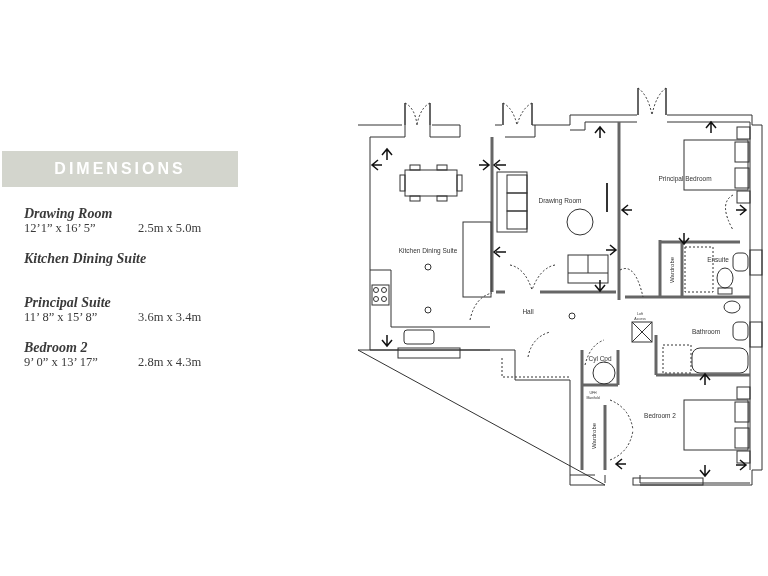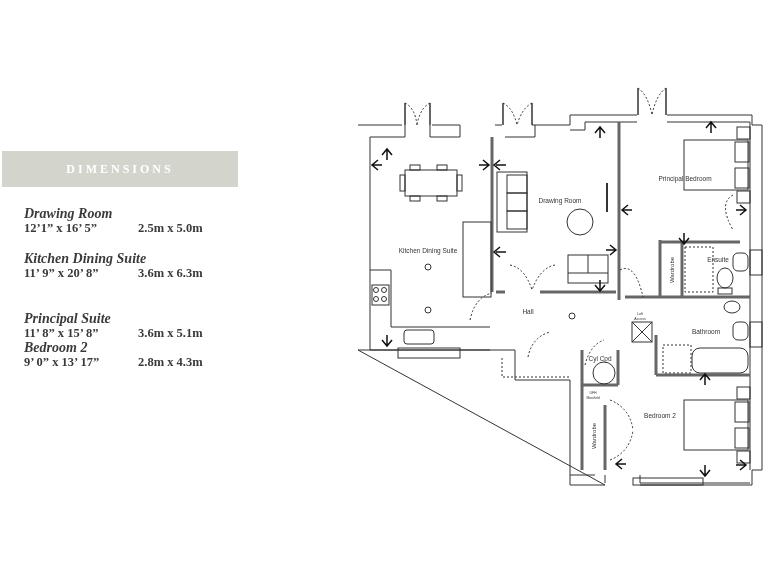--- a/index.html
+++ b/index.html
@@ -1,51 +1,47 @@
 <!DOCTYPE html>
 <html><head>
 <meta charset="utf-8">
 <style>
   html, body { margin:0; padding:0; background:#ffffff; }
   body { width:768px; height:576px; position:relative; overflow:hidden; font-family:"Liberation Serif", serif; }
   .dim-header { position:absolute; left:2px; top:151px; width:236px; height:36px; background:#d3d5cd; display:flex; align-items:center; justify-content:center; }
-  .dim-header span { color:#ffffff; font-family:Liberation Serif, serif; font-weight:bold; font-size:12px; letter-spacing:3px; }
+  .dim-header span { color:#ffffff; font-family:Liberation Sans, sans-serif; font-weight:bold; font-size:16px; letter-spacing:3px; }
   .room-entry { position:absolute; left:24px; width:220px; color:#3a3a3a; }
   .room-name { font-style:italic; font-weight:bold; font-size:14px; line-height:15px; }
-  .room-dims { font-size:12.5px; line-height:15px; display:flex;font-weight:bold; }
+  .room-dims { font-size:12.5px; line-height:15px; display:flex; }
   .room-dims .imp { width:114px; }
   .plan { position:absolute; left:0; top:0; }
   .plan text { font-family:"Liberation Sans", sans-serif; fill:#333; }
 </style>
 </head>
 <body>
 
 <div class="dim-header">
   <span>DIMENSIONS</span>
 </div>
 
 <div class="room-entry" style="top:206px;">
   <div class="room-name">Drawing Room</div>
   <div class="room-dims">
       <span class="imp">12’1” x 16’ 5”</span>
       <span>2.5m x 5.0m</span>
     </div>
 </div>
 <div class="room-entry" style="top:251px;">
   <div class="room-name">Kitchen Dining Suite</div>
-  <div class="room-dims">
-      <span class="imp">11’ 9” x 20’ 8”</span>
-      <span>3.6m x 6.3m</span>
-    </div>
 </div>
-<div class="room-entry" style="top:311px;">
+<div class="room-entry" style="top:295px;">
   <div class="room-name">Principal Suite</div>
   <div class="room-dims">
       <span class="imp">11’ 8” x 15’ 8”</span>
-      <span>3.6m x 5.1m</span>
+      <span>3.6m x 3.4m</span>
     </div>
 </div>
 <div class="room-entry" style="top:340px;">
   <div class="room-name">Bedroom 2</div>
   <div class="room-dims">
       <span class="imp">9’ 0” x 13’ 17”</span>
       <span>2.8m x 4.3m</span>
     </div>
 </div>
 

